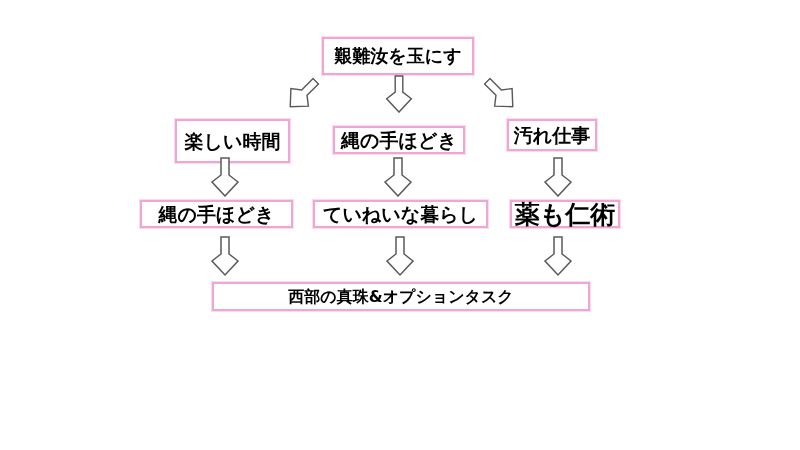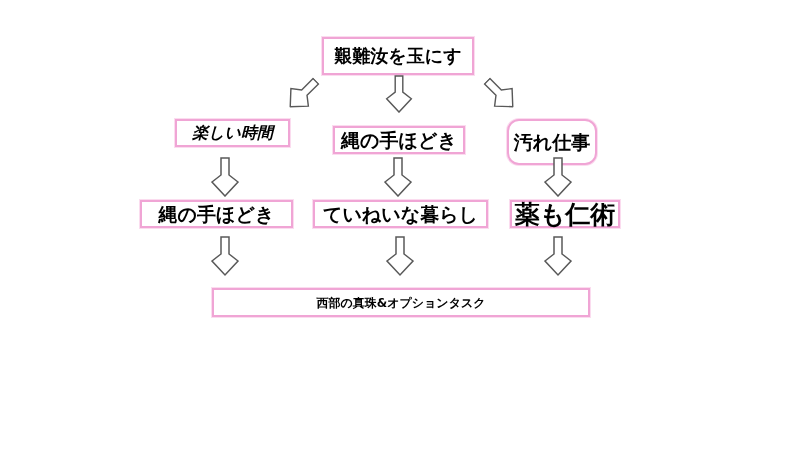--- a/index.html
+++ b/index.html
@@ -49,23 +49,23 @@
   <svg class="arrow" style="left:288px;top:75px;transform:rotate(45deg);" width="30" height="38" viewBox="0 0 30 40">
     <polygon points="11,1 19,1 19,18 28,25 15,39 2,25 11,18"></polygon>
   </svg>
   <svg class="arrow" style="left:384px;top:75px;" width="30" height="38" viewBox="0 0 30 40">
     <polygon points="11,1 19,1 19,18 28,25 15,39 2,25 11,18"></polygon>
   </svg>
   <svg class="arrow" style="left:485px;top:75px;transform:rotate(-45deg);" width="30" height="38" viewBox="0 0 30 40">
     <polygon points="11,1 19,1 19,18 28,25 15,39 2,25 11,18"></polygon>
   </svg>
 
-  <div class="node" style="left:175px;top:119px;width:115px;height:28px;font-size:16px;font-style:italic;">楽しい時間</div>
+  <div class="node" style="left:175px;top:119px;width:115px;height:44px;font-size:19px;">楽しい時間</div>
   <div class="node" style="left:333px;top:119px;width:132px;height:28px;font-size:19px;margin-top:7px;">縄の手ほどき</div>
-  <div class="node" style="left:507px;top:119px;width:90px;height:46px;font-size:19px;border-radius:12px;">汚れ仕事</div>
+  <div class="node" style="left:507px;top:119px;width:90px;height:32px;font-size:19px;">汚れ仕事</div>
 
   <svg class="arrow" style="left:210px;top:157px;" width="30" height="40" viewBox="0 0 30 40">
     <polygon points="11,1 19,1 19,18 28,25 15,39 2,25 11,18"></polygon>
   </svg>
   <svg class="arrow" style="left:383px;top:157px;" width="30" height="40" viewBox="0 0 30 40">
     <polygon points="11,1 19,1 19,18 28,25 15,39 2,25 11,18"></polygon>
   </svg>
   <svg class="arrow" style="left:543px;top:157px;" width="30" height="40" viewBox="0 0 30 40">
     <polygon points="11,1 19,1 19,18 28,25 15,39 2,25 11,18"></polygon>
   </svg>
@@ -77,15 +77,15 @@
   <svg class="arrow" style="left:210px;top:235px;" width="30" height="42" viewBox="0 0 30 40">
     <polygon points="11,1 19,1 19,18 28,25 15,39 2,25 11,18"></polygon>
   </svg>
   <svg class="arrow" style="left:385px;top:235px;" width="30" height="42" viewBox="0 0 30 40">
     <polygon points="11,1 19,1 19,18 28,25 15,39 2,25 11,18"></polygon>
   </svg>
   <svg class="arrow" style="left:543px;top:235px;" width="30" height="42" viewBox="0 0 30 40">
     <polygon points="11,1 19,1 19,18 28,25 15,39 2,25 11,18"></polygon>
   </svg>
 
-  <div class="node" style="left:212px;top:288px;width:378px;height:29px;font-size:12px;">西部の真珠&amp;オプションタスク</div>
+  <div class="node" style="left:212px;top:282px;width:378px;height:29px;font-size:16px;">西部の真珠&amp;オプションタスク</div>
 
 </div>
 
 </body></html>

